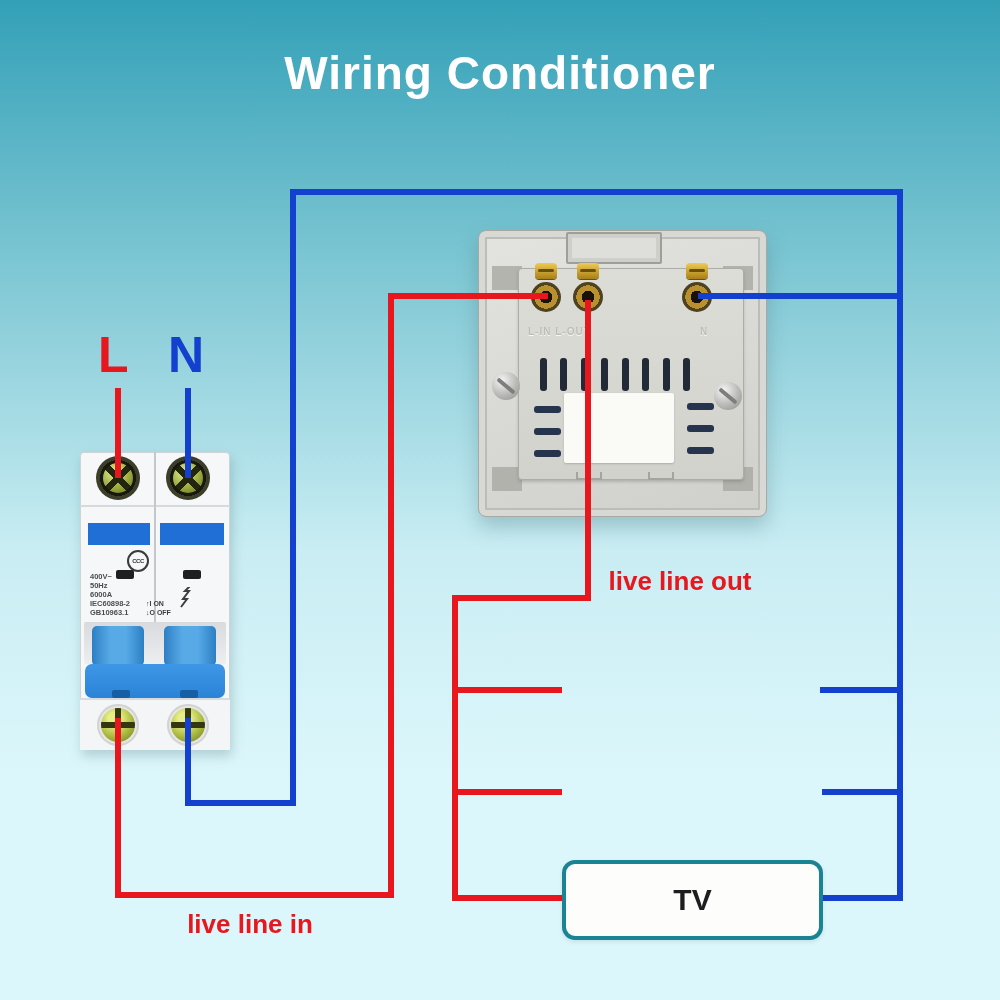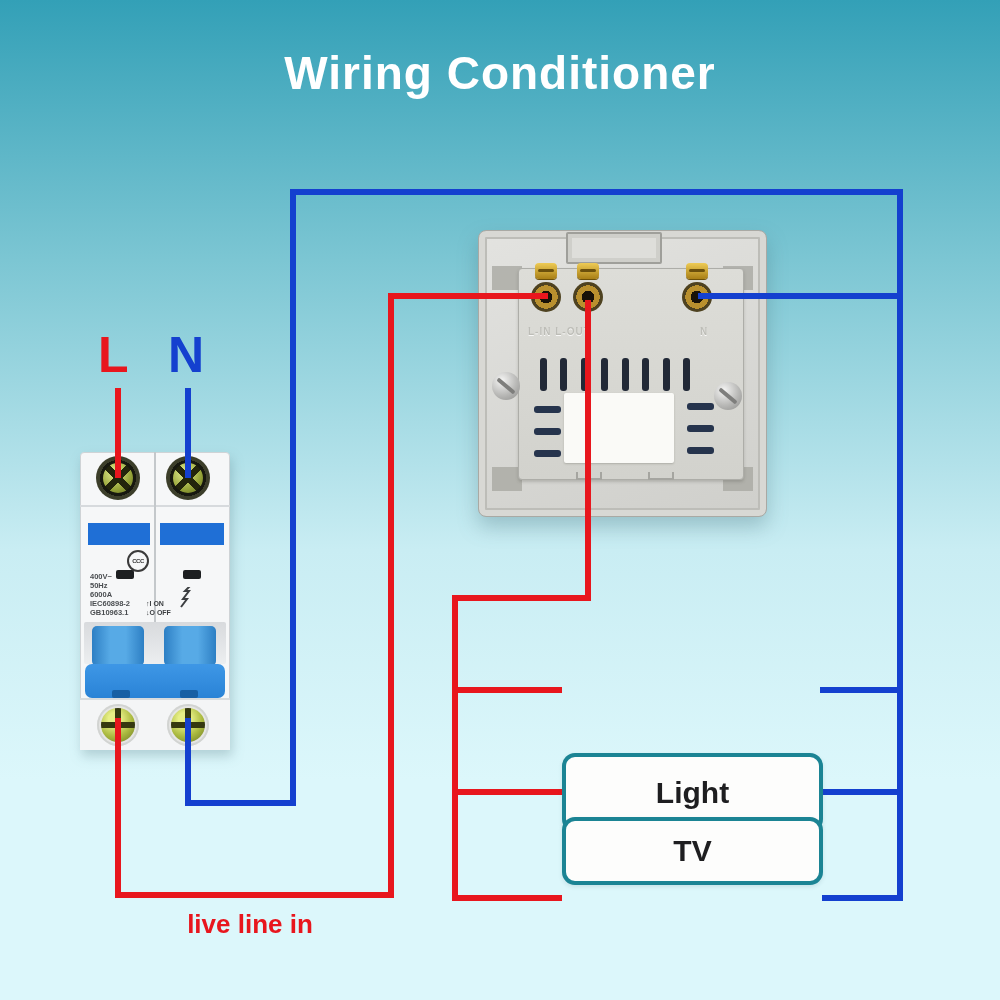--- a/index.html
+++ b/index.html
@@ -31,21 +31,21 @@
   
   .app-box{
     position:absolute;left:562px;width:261px;z-index:5;
     background:#fdfdfc;border:4px solid var(--box-border);border-radius:13px;
     display:flex;align-items:center;justify-content:center;
     font-size:30px;font-weight:bold;color:var(--box-text);
     box-shadow:0 2px 4px rgba(40,80,90,.12);
   }
   .app-ac{top:645px;height:82px}
   .app-light{top:753px;height:79px}
-  .app-tv{top:817px;height:68px}
+  .app-tv{top:860px;height:80px}
   
   .breaker{position:absolute;left:80px;top:452px;width:150px;height:298px;z-index:2;
     filter:drop-shadow(2px 6px 6px rgba(50,90,100,.25));}
   .bk-body{position:absolute;inset:0;background:#f6f7f8;border:1px solid #cfd3d6;border-radius:4px}
   .bk-seam{position:absolute;left:74px;top:0;width:2px;height:100%;background:#c4c8cb}
   .bk-topline{position:absolute;left:0;top:53px;width:100%;height:2px;background:#d7dadd}
   .bk-term{position:absolute;width:44px;height:44px;border-radius:50%;background:radial-gradient(circle,#17180f 0 58%,#3c3e2a 58% 80%,#111 100%)}
   .bk-term .scr{position:absolute;left:7px;top:7px;width:30px;height:30px;border-radius:50%;
     background:
       linear-gradient(45deg,transparent 43%,#23250c 43% 57%,transparent 57%),
@@ -209,18 +209,18 @@
     <polyline class="w-live" points="455,690 562,690"></polyline>
     <polyline class="w-live" points="455,792 562,792"></polyline>
     <polyline class="w-neutral" points="188,718 188,803 293,803 293,192 900,192 900,898 822,898"></polyline>
     <polyline class="w-neutral" points="698,296 900,296"></polyline>
     <polyline class="w-neutral" points="820,690 900,690"></polyline>
     <polyline class="w-neutral" points="822,792 900,792"></polyline>
   </svg>
 
   <div class="lbl-L">L</div>
   <div class="lbl-N">N</div>
+  <div class="wire-label lbl-live-out">live line out</div>
   <div class="wire-label lbl-live-in">live line in</div>
 
-  <div class="app-box app-light">Light</div>
   <div class="app-box app-tv">TV</div>
 
 </div>
 
 </body></html>

